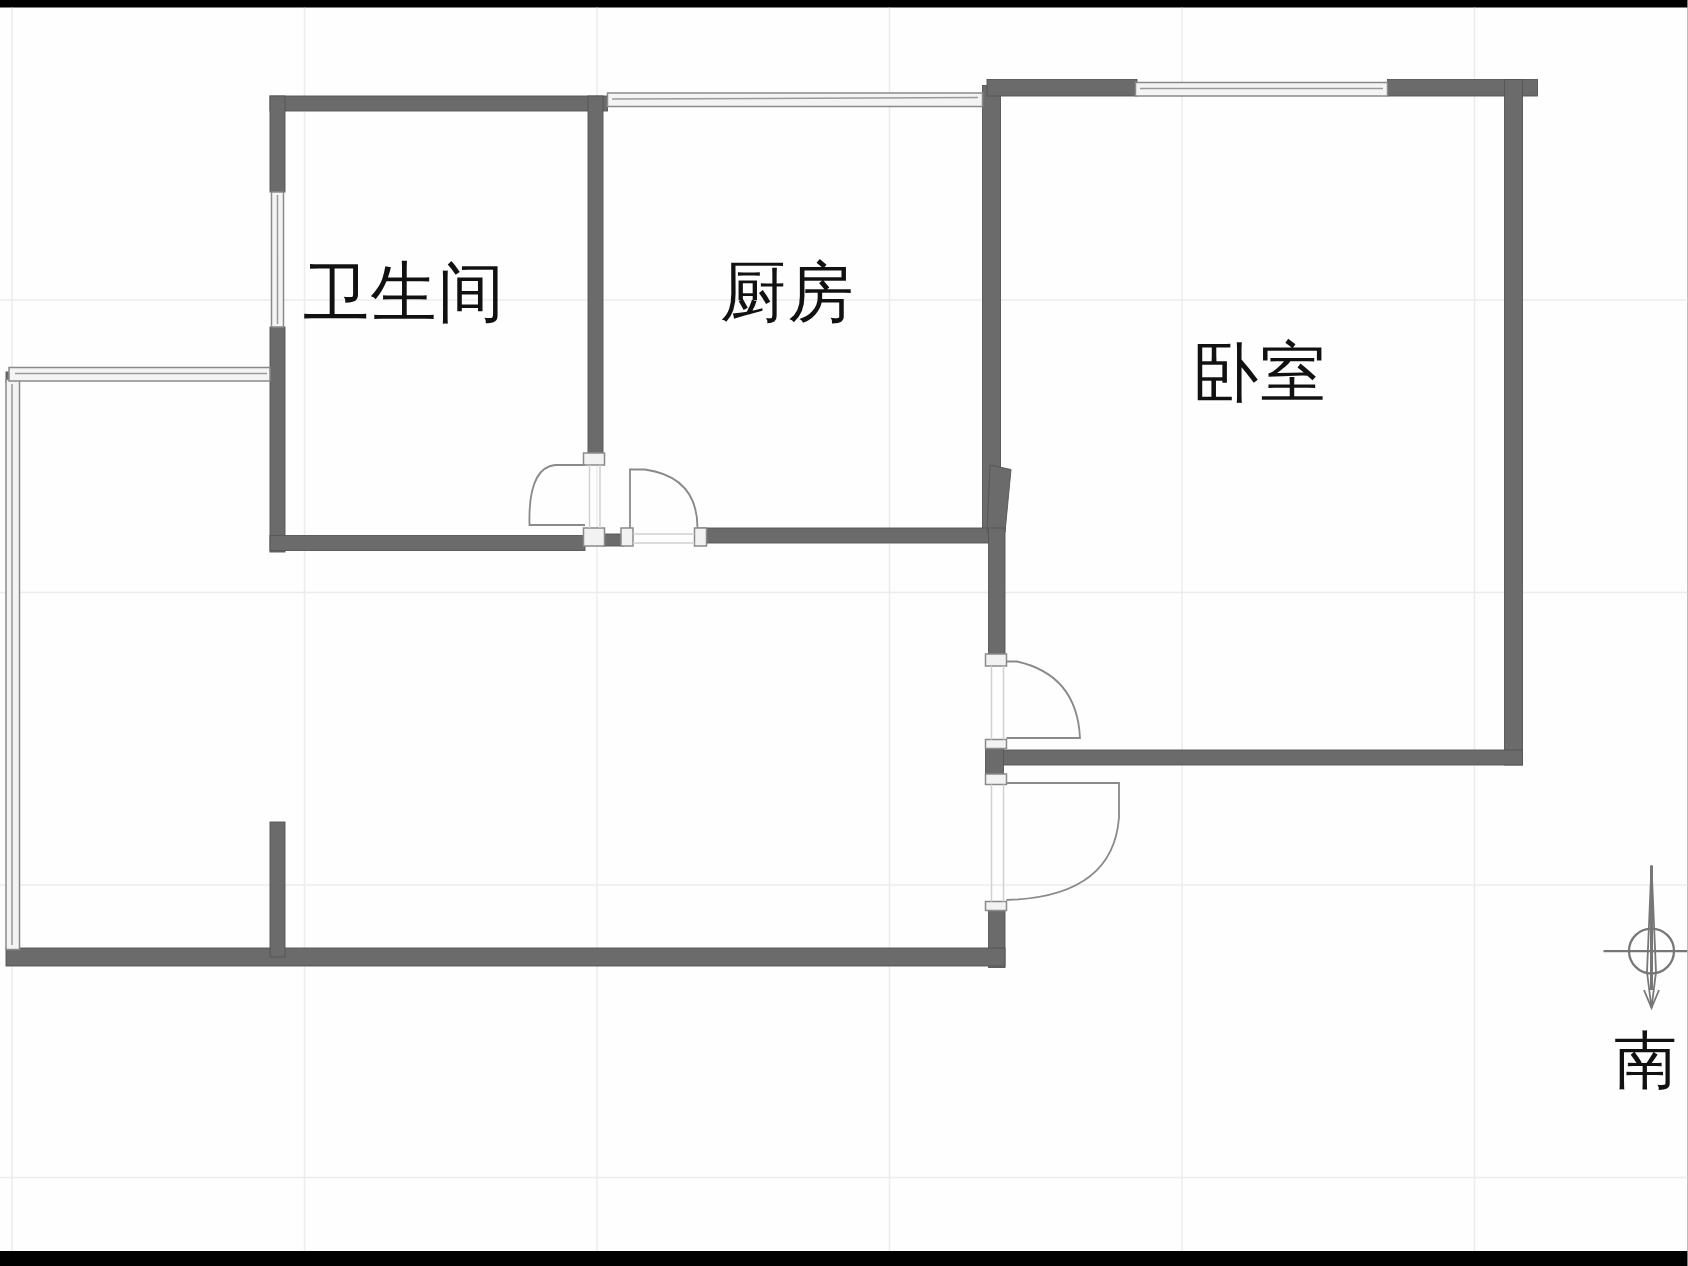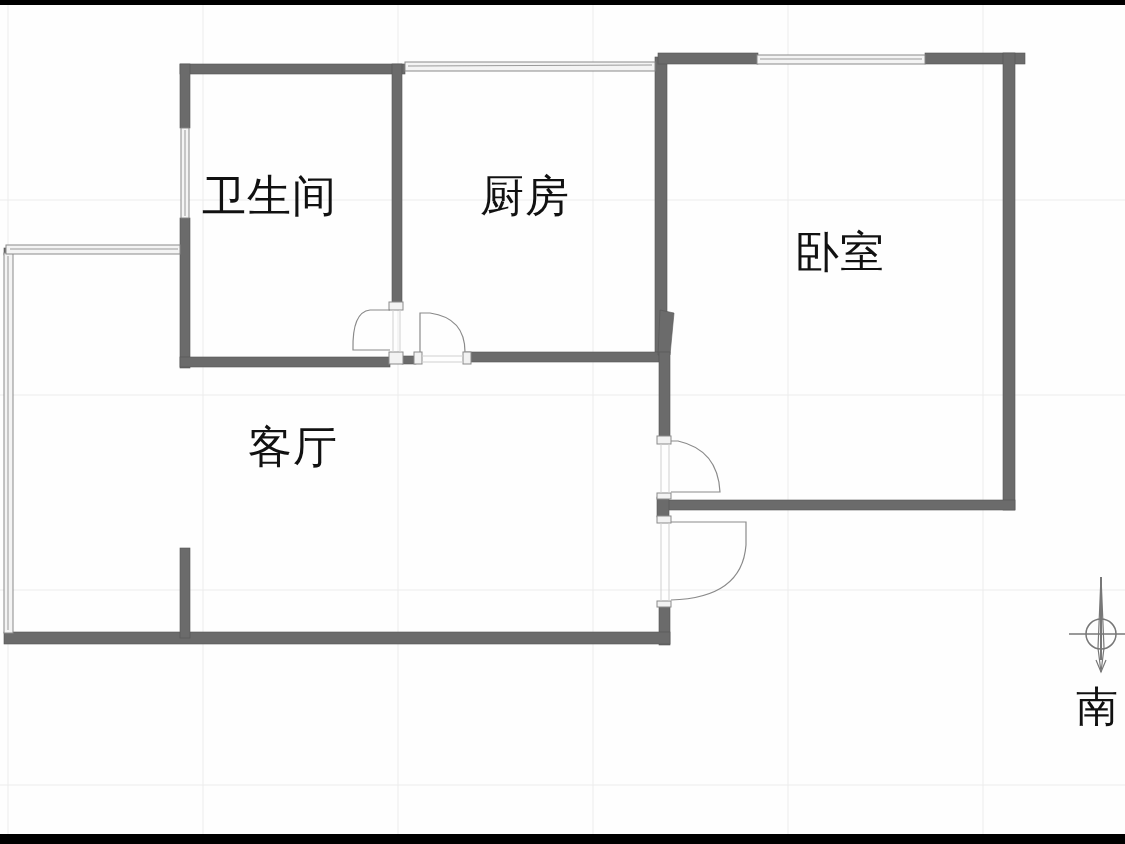--- a/index.html
+++ b/index.html
@@ -139,16 +139,15 @@
       <line x1="1069" y1="634" x2="1125" y2="634" stroke="#777" stroke-width="1.5"></line>
       <circle cx="1101" cy="634" r="15" fill="none" stroke="#777" stroke-width="1.5"></circle>
       <polygon points="1101,577 1104,648 1101,672 1098,648" fill="none" stroke="#777" stroke-width="1.2"></polygon>
       <line x1="1101" y1="577" x2="1101" y2="660" stroke="#777" stroke-width="2"></line>
       <polyline points="1096,660 1101,672 1106,660" fill="none" stroke="#777" stroke-width="1.2"></polyline>
     </g>
   </svg>
 
   <div class="room-label" style="left:202px; top:169px;">卫生间</div>
   <div class="room-label" style="left:480px; top:169px;">厨房</div>
-  <div class="room-label" style="left:795px; top:225px;">卧室</div>
-  <div class="room-label" style="left:248px; top:420px;">客厅</div>
+  <div class="room-label" style="left:795px; top:225px;font-family:Liberation Mono, monospace;">卧室</div>
   <div class="compass-label" style="left:1076px; top:681px;">南</div>
 </div>
 
 </body></html>

